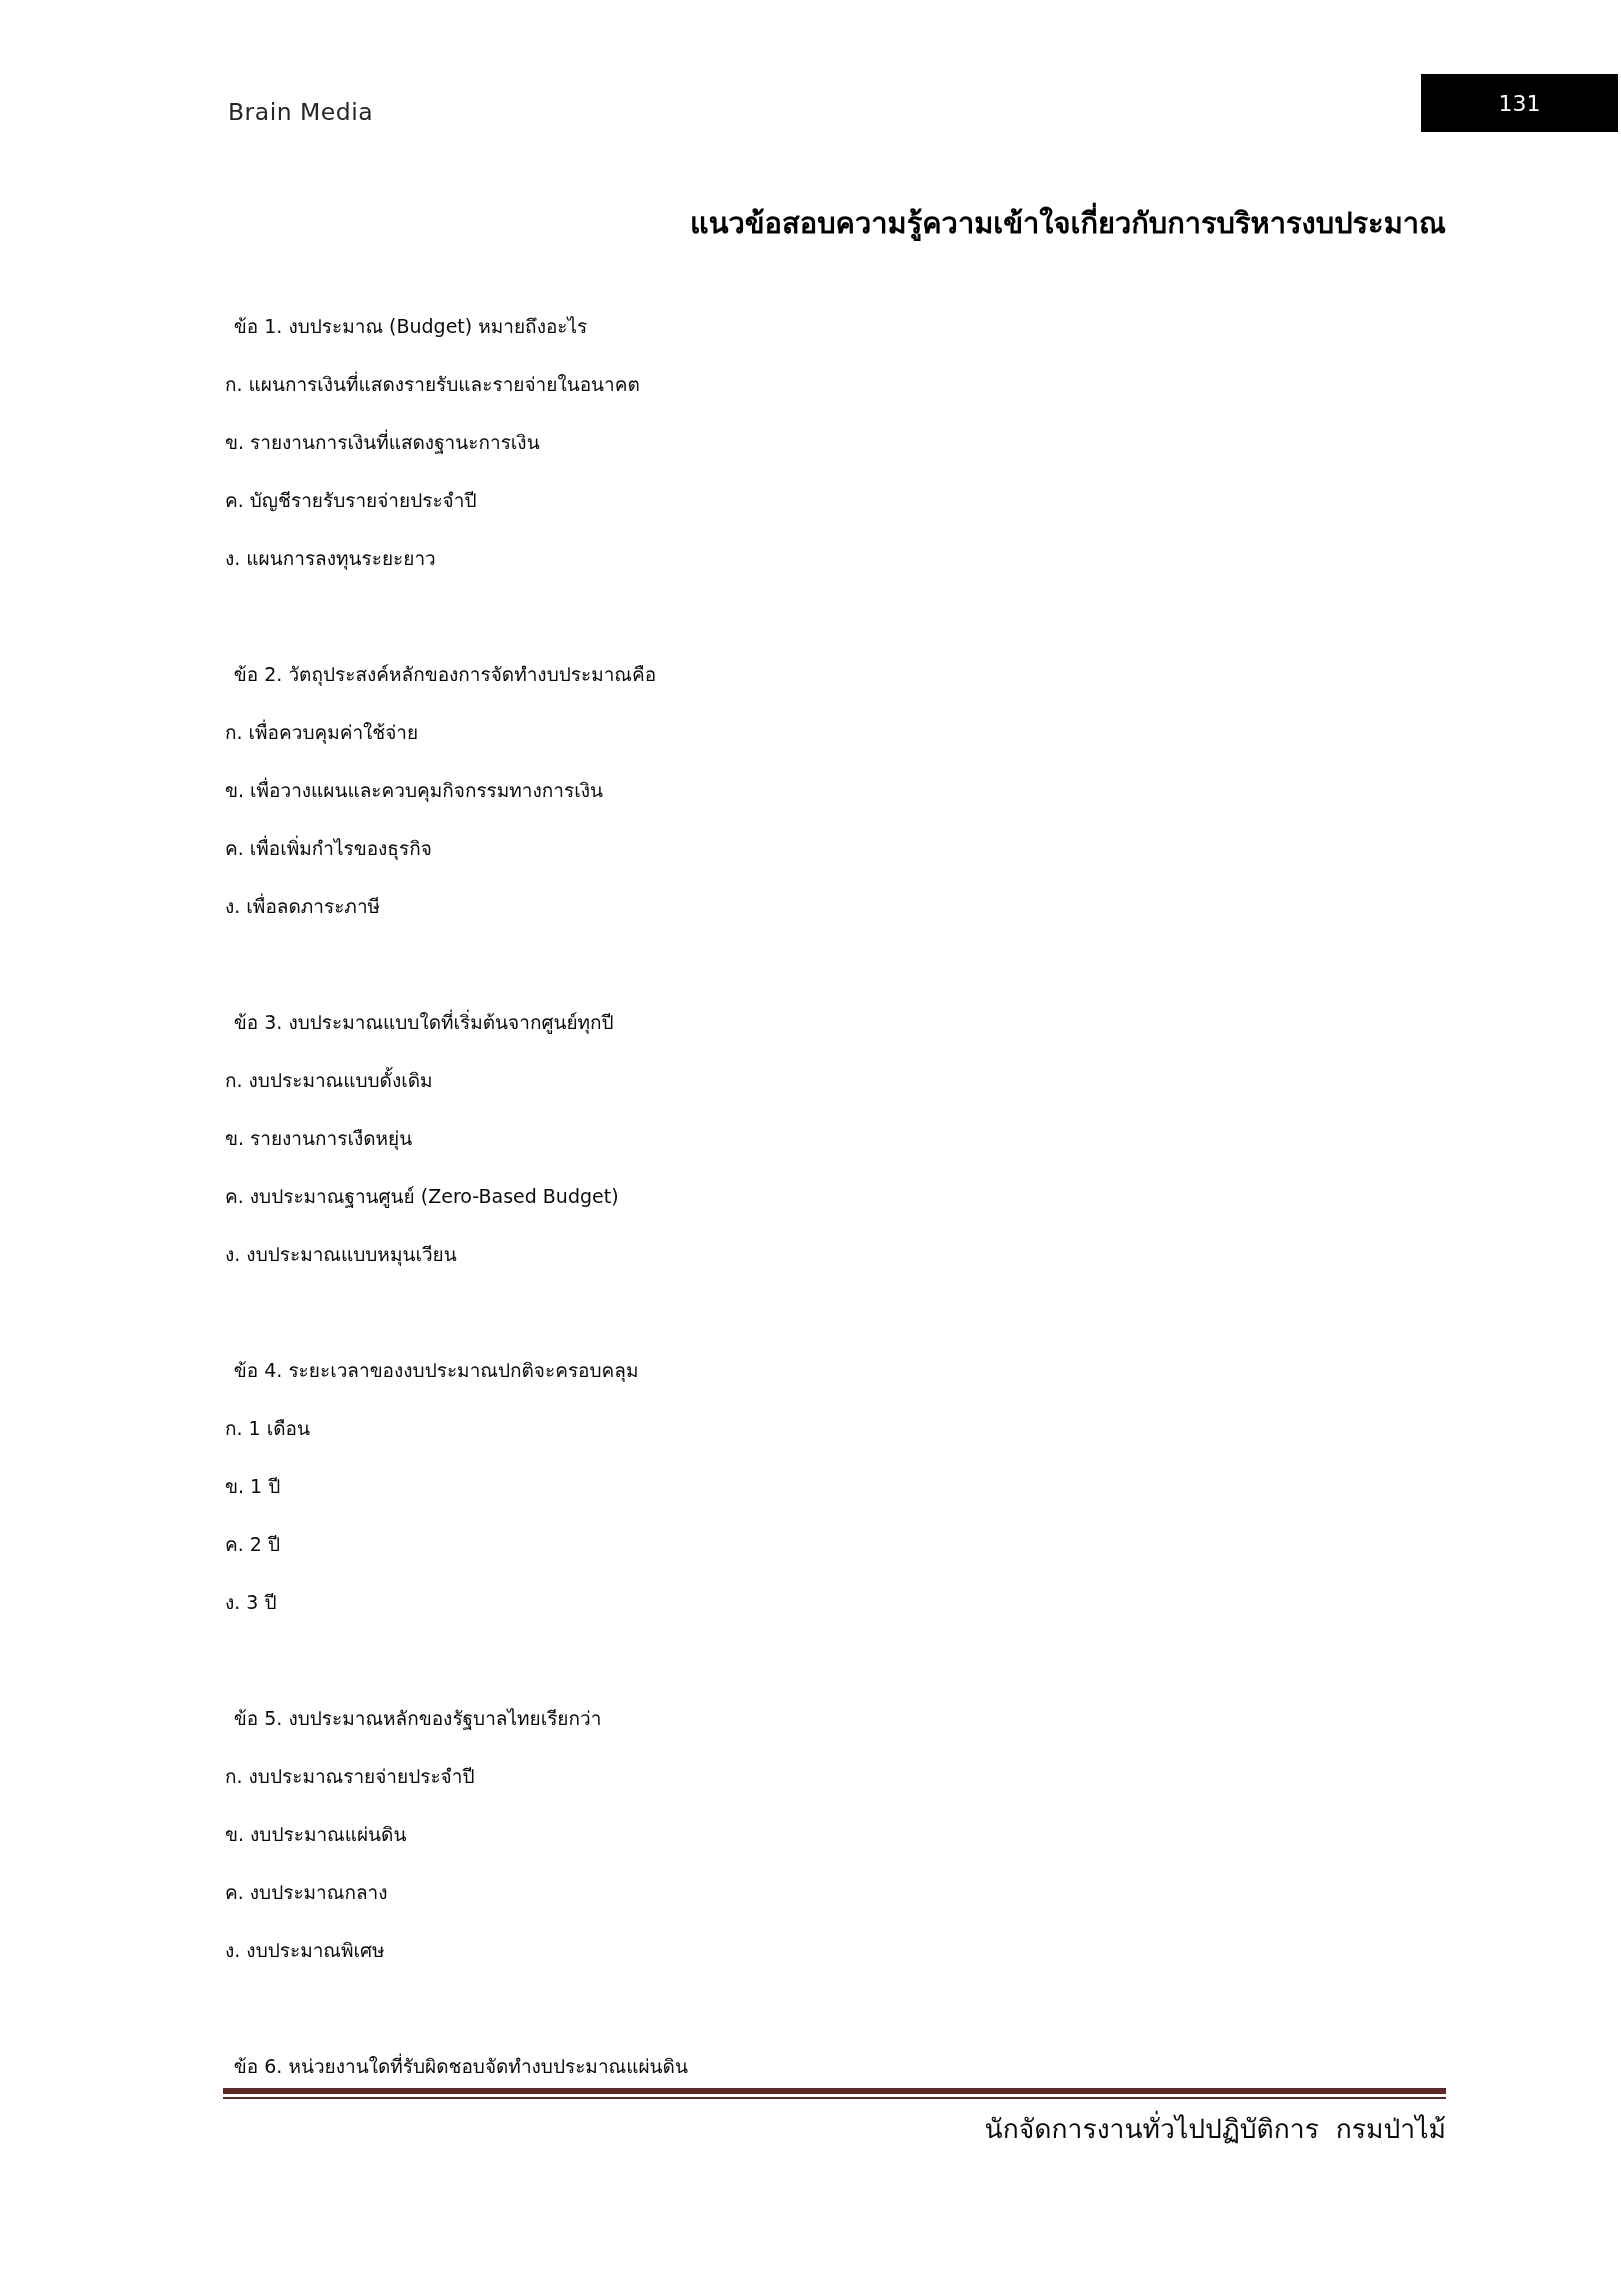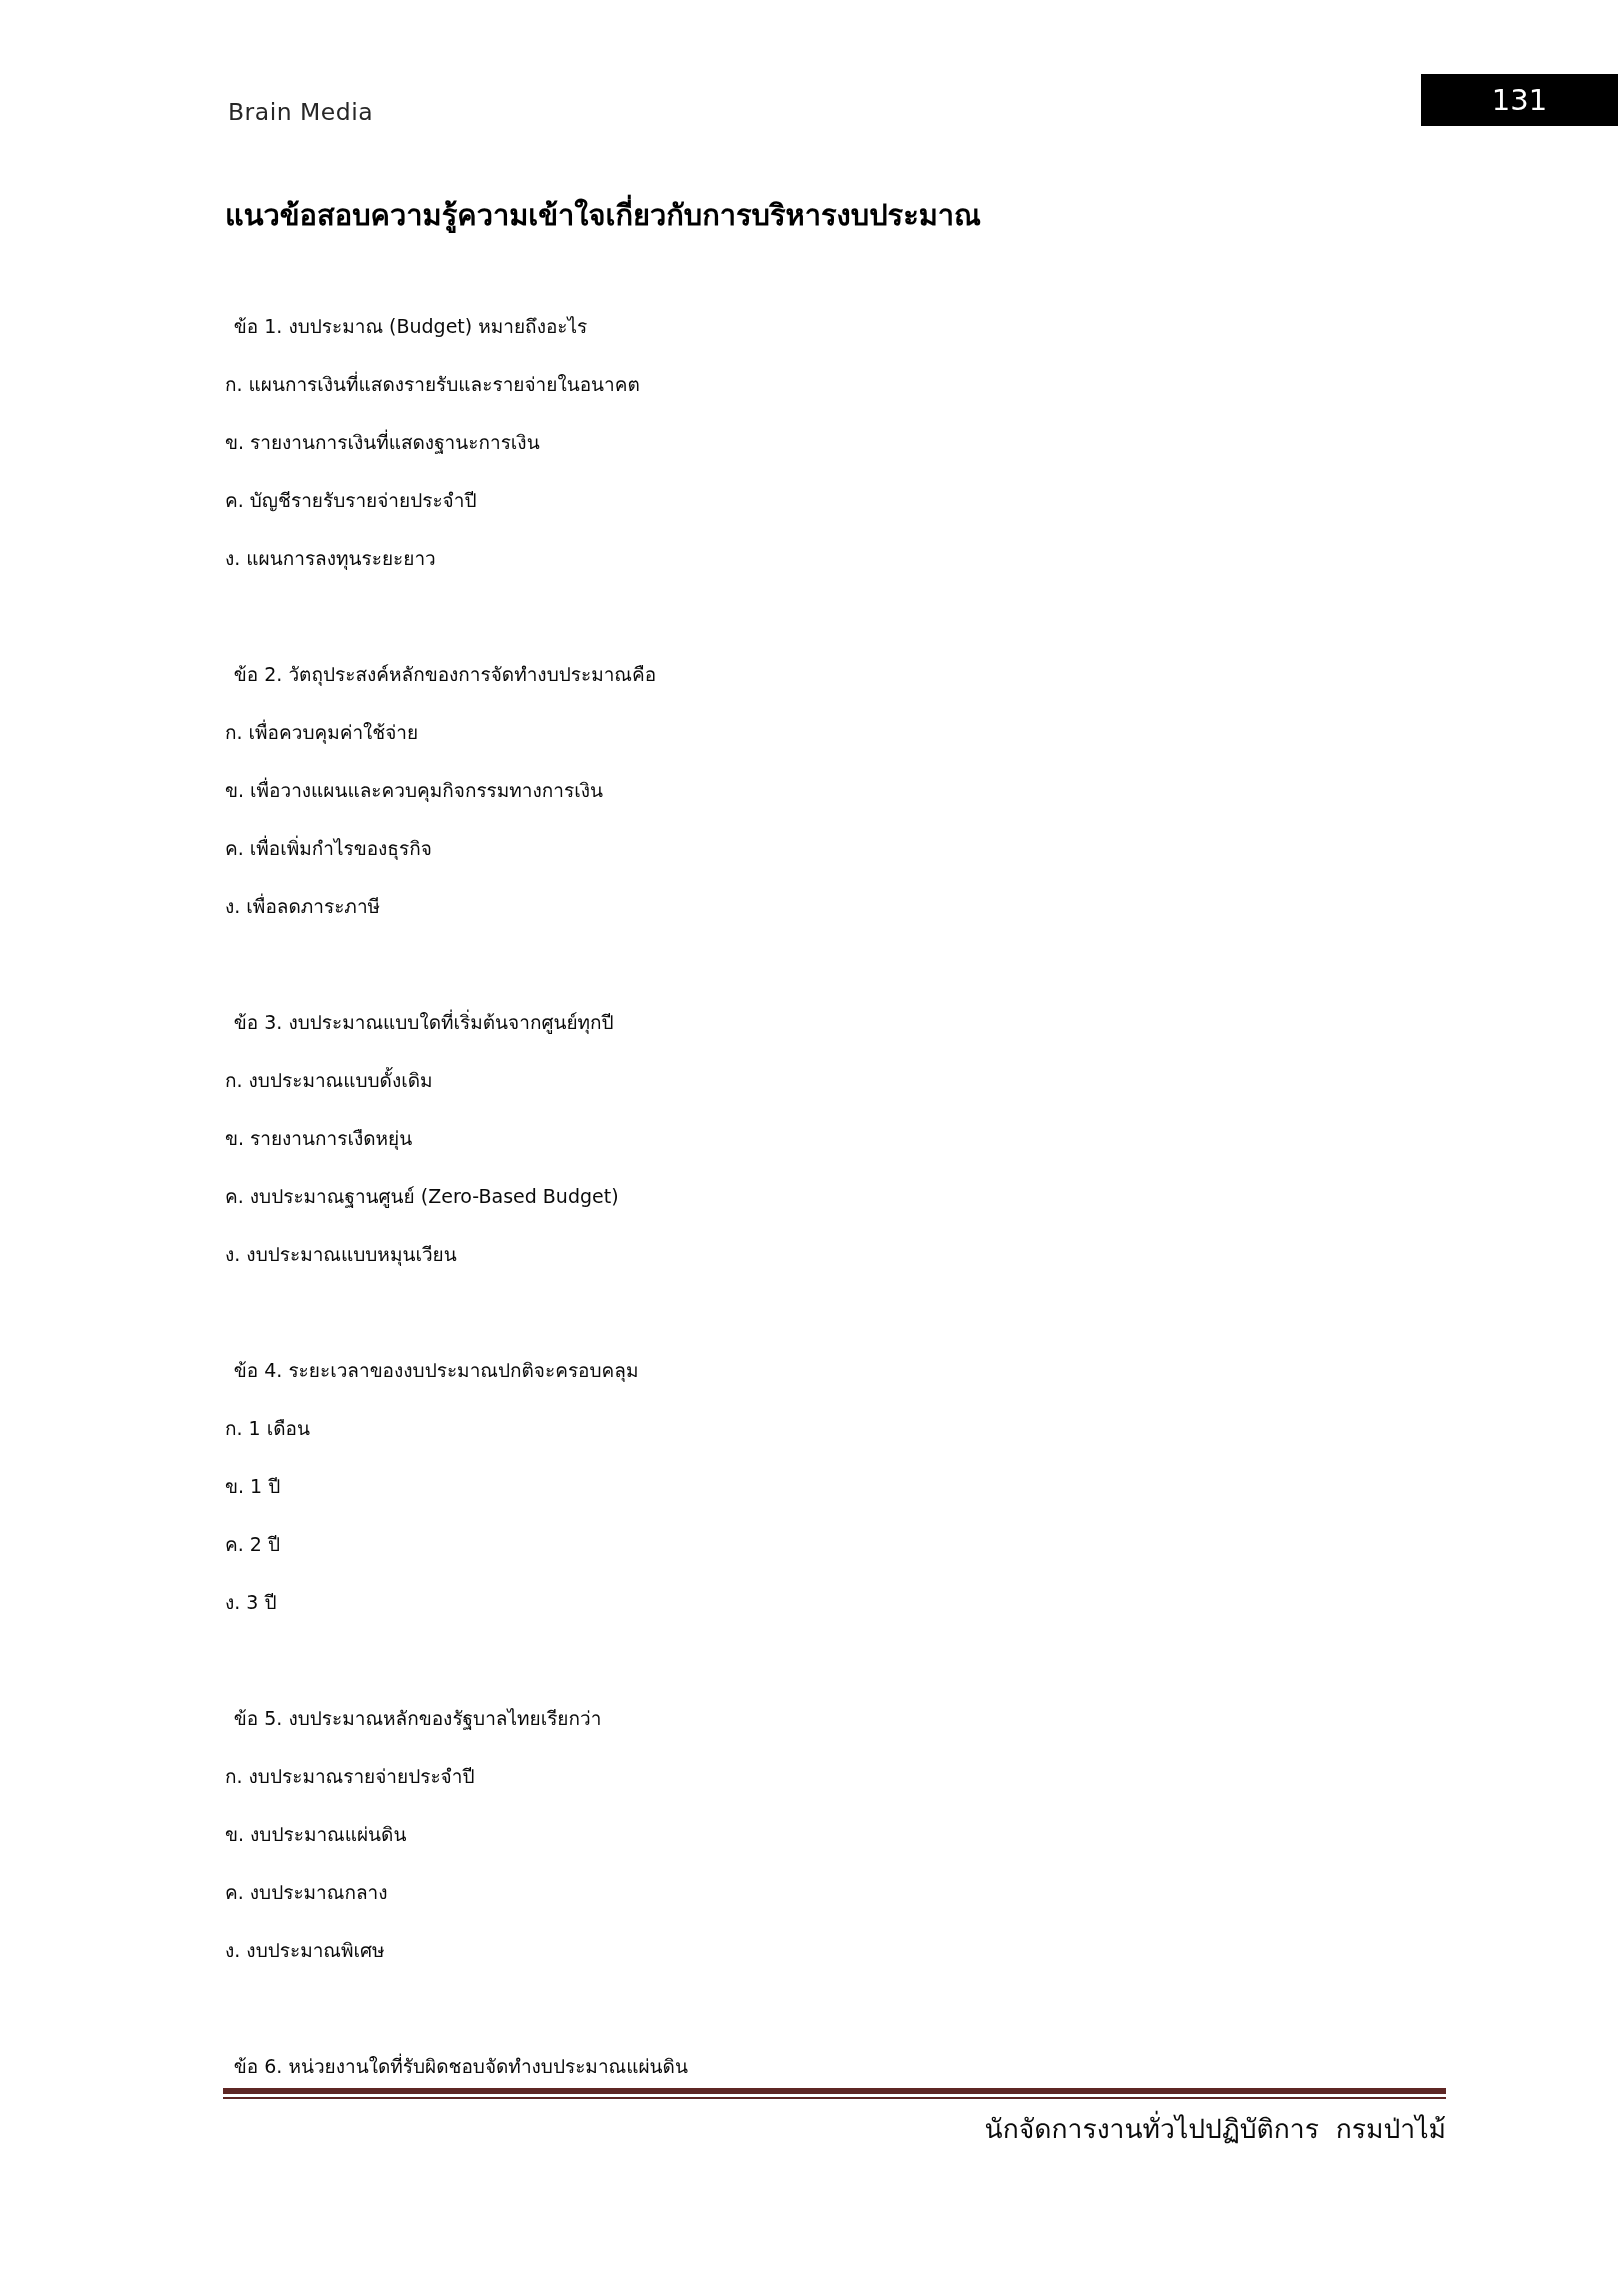--- a/index.html
+++ b/index.html
@@ -18,34 +18,34 @@
     top: 98px;
     font-size: 23.5px;
     letter-spacing: 0.5px;
     color: #262626;
   }
   .pagenum-badge {
     position: absolute;
     left: 1421px;
     top: 74px;
     width: 197px;
-    height: 52px;
+    height: 58px;
     background: #000000;
     color: #ffffff;
     display: flex;
     align-items: center;
     justify-content: center;
-    font-size: 29px;
+    font-size: 22px;
   }
   .title {
     position: absolute;
     left: 225px;
-    top: 192px;
+    top: 200px;
     width: 1221px;
-    text-align: left;
+    text-align: right;
     font-weight: bold;
     font-size: 29px;
     color: #000000;
   }
   .content {
     position: absolute;
     left: 225px;
     top: 297px;
     width: 1221px;
     font-size: 19px;

